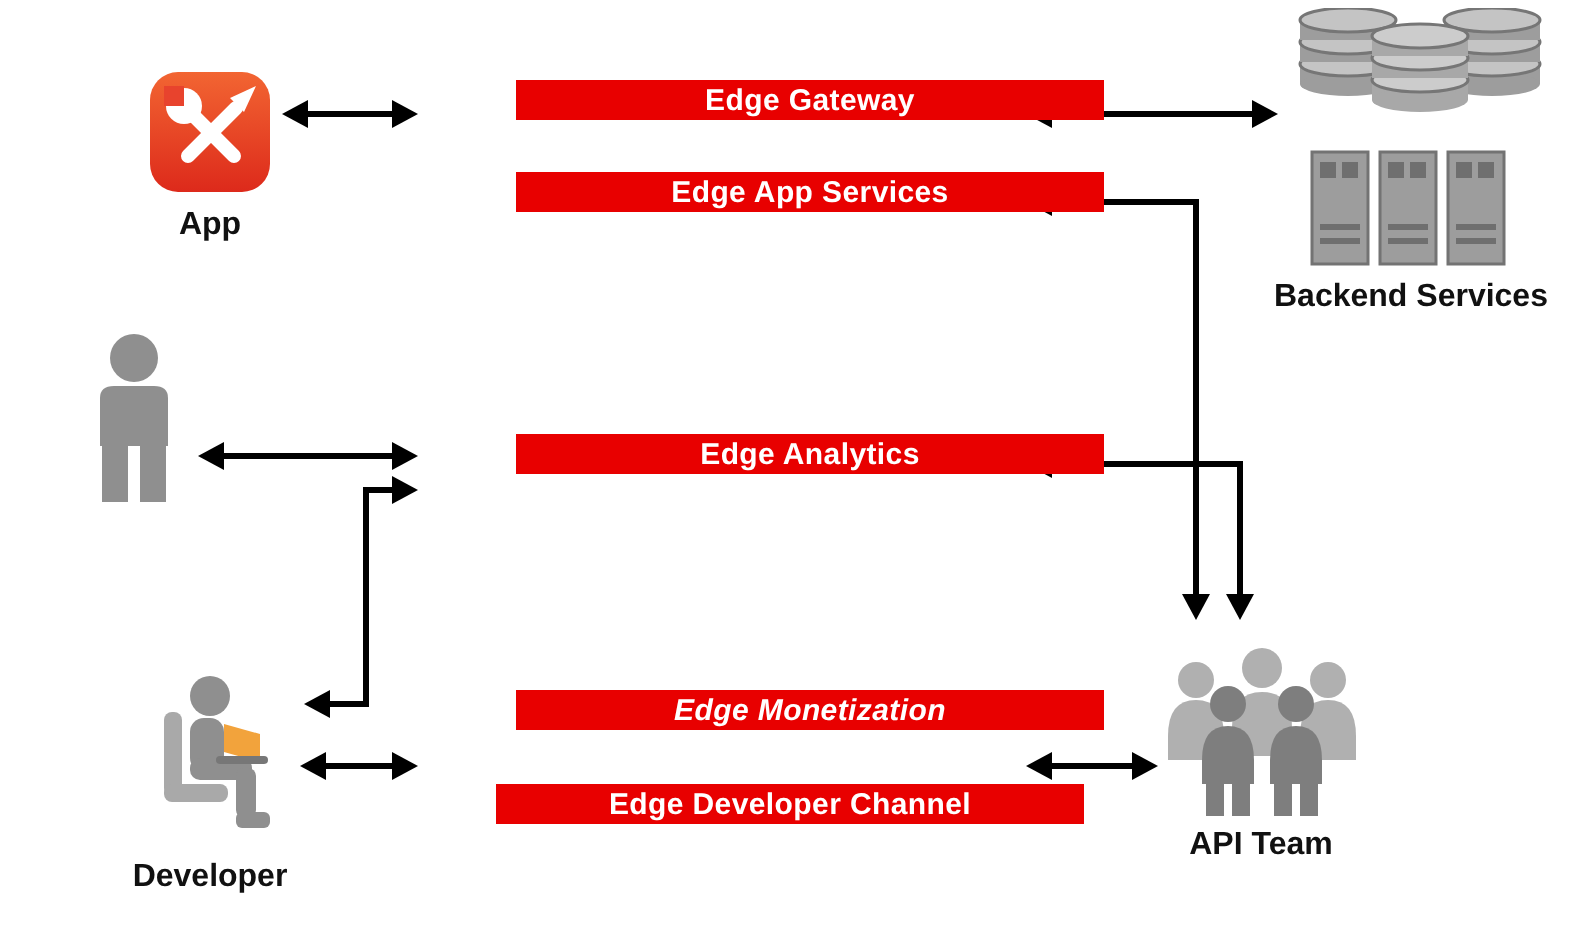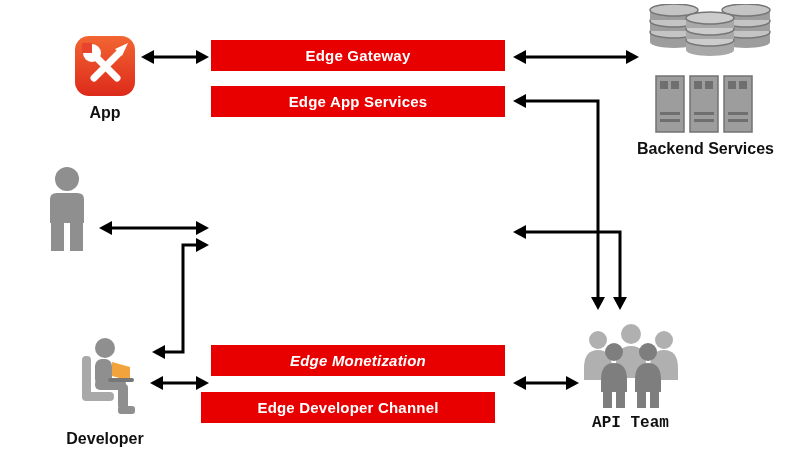--- a/index.html
+++ b/index.html
@@ -9,30 +9,31 @@
     position: relative;
     width: 796px;
     height: 463px;
     background: #ffffff;
     overflow: hidden;
   }
   .stage > * { position: absolute; }
   .layer { left: 0; top: 0; pointer-events: none; }
   .box {
     width: 294px;
-    height: 31px;
+    height: 20px;
     background: #e80000;
     color: #ffffff;
     font-weight: bold;
     font-size: 15px;
     letter-spacing: 0.2px;
     display: flex;
     align-items: center;
     justify-content: center;
     white-space: nowrap;
+    margin-left: 47px;
   }
   .actor-label {
     font-weight: bold;
     font-size: 16px;
     color: #111111;
     text-align: center;
     white-space: nowrap;
   }
 </style>
 </head>
@@ -104,20 +105,21 @@
     <line x1="21" y1="44" x2="45" y2="20" stroke="#ffffff" stroke-width="7" stroke-linecap="round"></line>
     <polygon points="42,15 49,22 55,9" fill="#ffffff"></polygon>
     <line x1="23" y1="23" x2="44" y2="44" stroke="#ffffff" stroke-width="7" stroke-linecap="round"></line>
     <circle cx="19" cy="19" r="9" fill="#ffffff"></circle>
     <rect x="9" y="9" width="10" height="10" fill="#e8432d"></rect>
   </svg>
   <div class="actor-label" style="left:60px; top:104px; width:90px;">App</div>
 
   <div class="box" style="left:211px; top:40px;">Edge Gateway</div>
   <div class="box" style="left:211px; top:86px;">Edge App Services</div>
+  <div class="box" style="left:211px; top:217px;">Edge Analytics</div>
   <div class="box" style="left:211px; top:345px;font-style:italic;">Edge Monetization</div>
   <div class="box" style="left:201px; top:392px;">Edge Developer Channel</div>
 
   <svg style="left:38px; top:166px;" width="58" height="88" viewBox="0 0 58 88">
     <g fill="#8f8f8f">
       <circle cx="29" cy="13" r="12"></circle>
       <path d="M12 33 Q12 27 19 27 H39 Q46 27 46 33 V57 H12 Z"></path>
       <rect x="13" y="57" width="13" height="28"></rect>
       <rect x="32" y="57" width="13" height="28"></rect>
     </g>
@@ -213,15 +215,15 @@
       <circle cx="38" cy="30" r="9"></circle>
       <path d="M25 58 Q25 41 38 41 Q51 41 51 58 V70 H25 Z"></path>
       <rect x="27" y="70" width="9" height="16"></rect>
       <rect x="40" y="70" width="9" height="16"></rect>
       <circle cx="72" cy="30" r="9"></circle>
       <path d="M59 58 Q59 41 72 41 Q85 41 85 58 V70 H59 Z"></path>
       <rect x="61" y="70" width="9" height="16"></rect>
       <rect x="74" y="70" width="9" height="16"></rect>
     </g>
   </svg>
-  <div class="actor-label" style="left:578px; top:414px; width:105px;font-family:Liberation Mono, monospace;">API Team</div>
+  <div class="actor-label" style="left:578px; top:414px; width:105px;">API Team</div>
 
 </div>
 
 </body></html>

